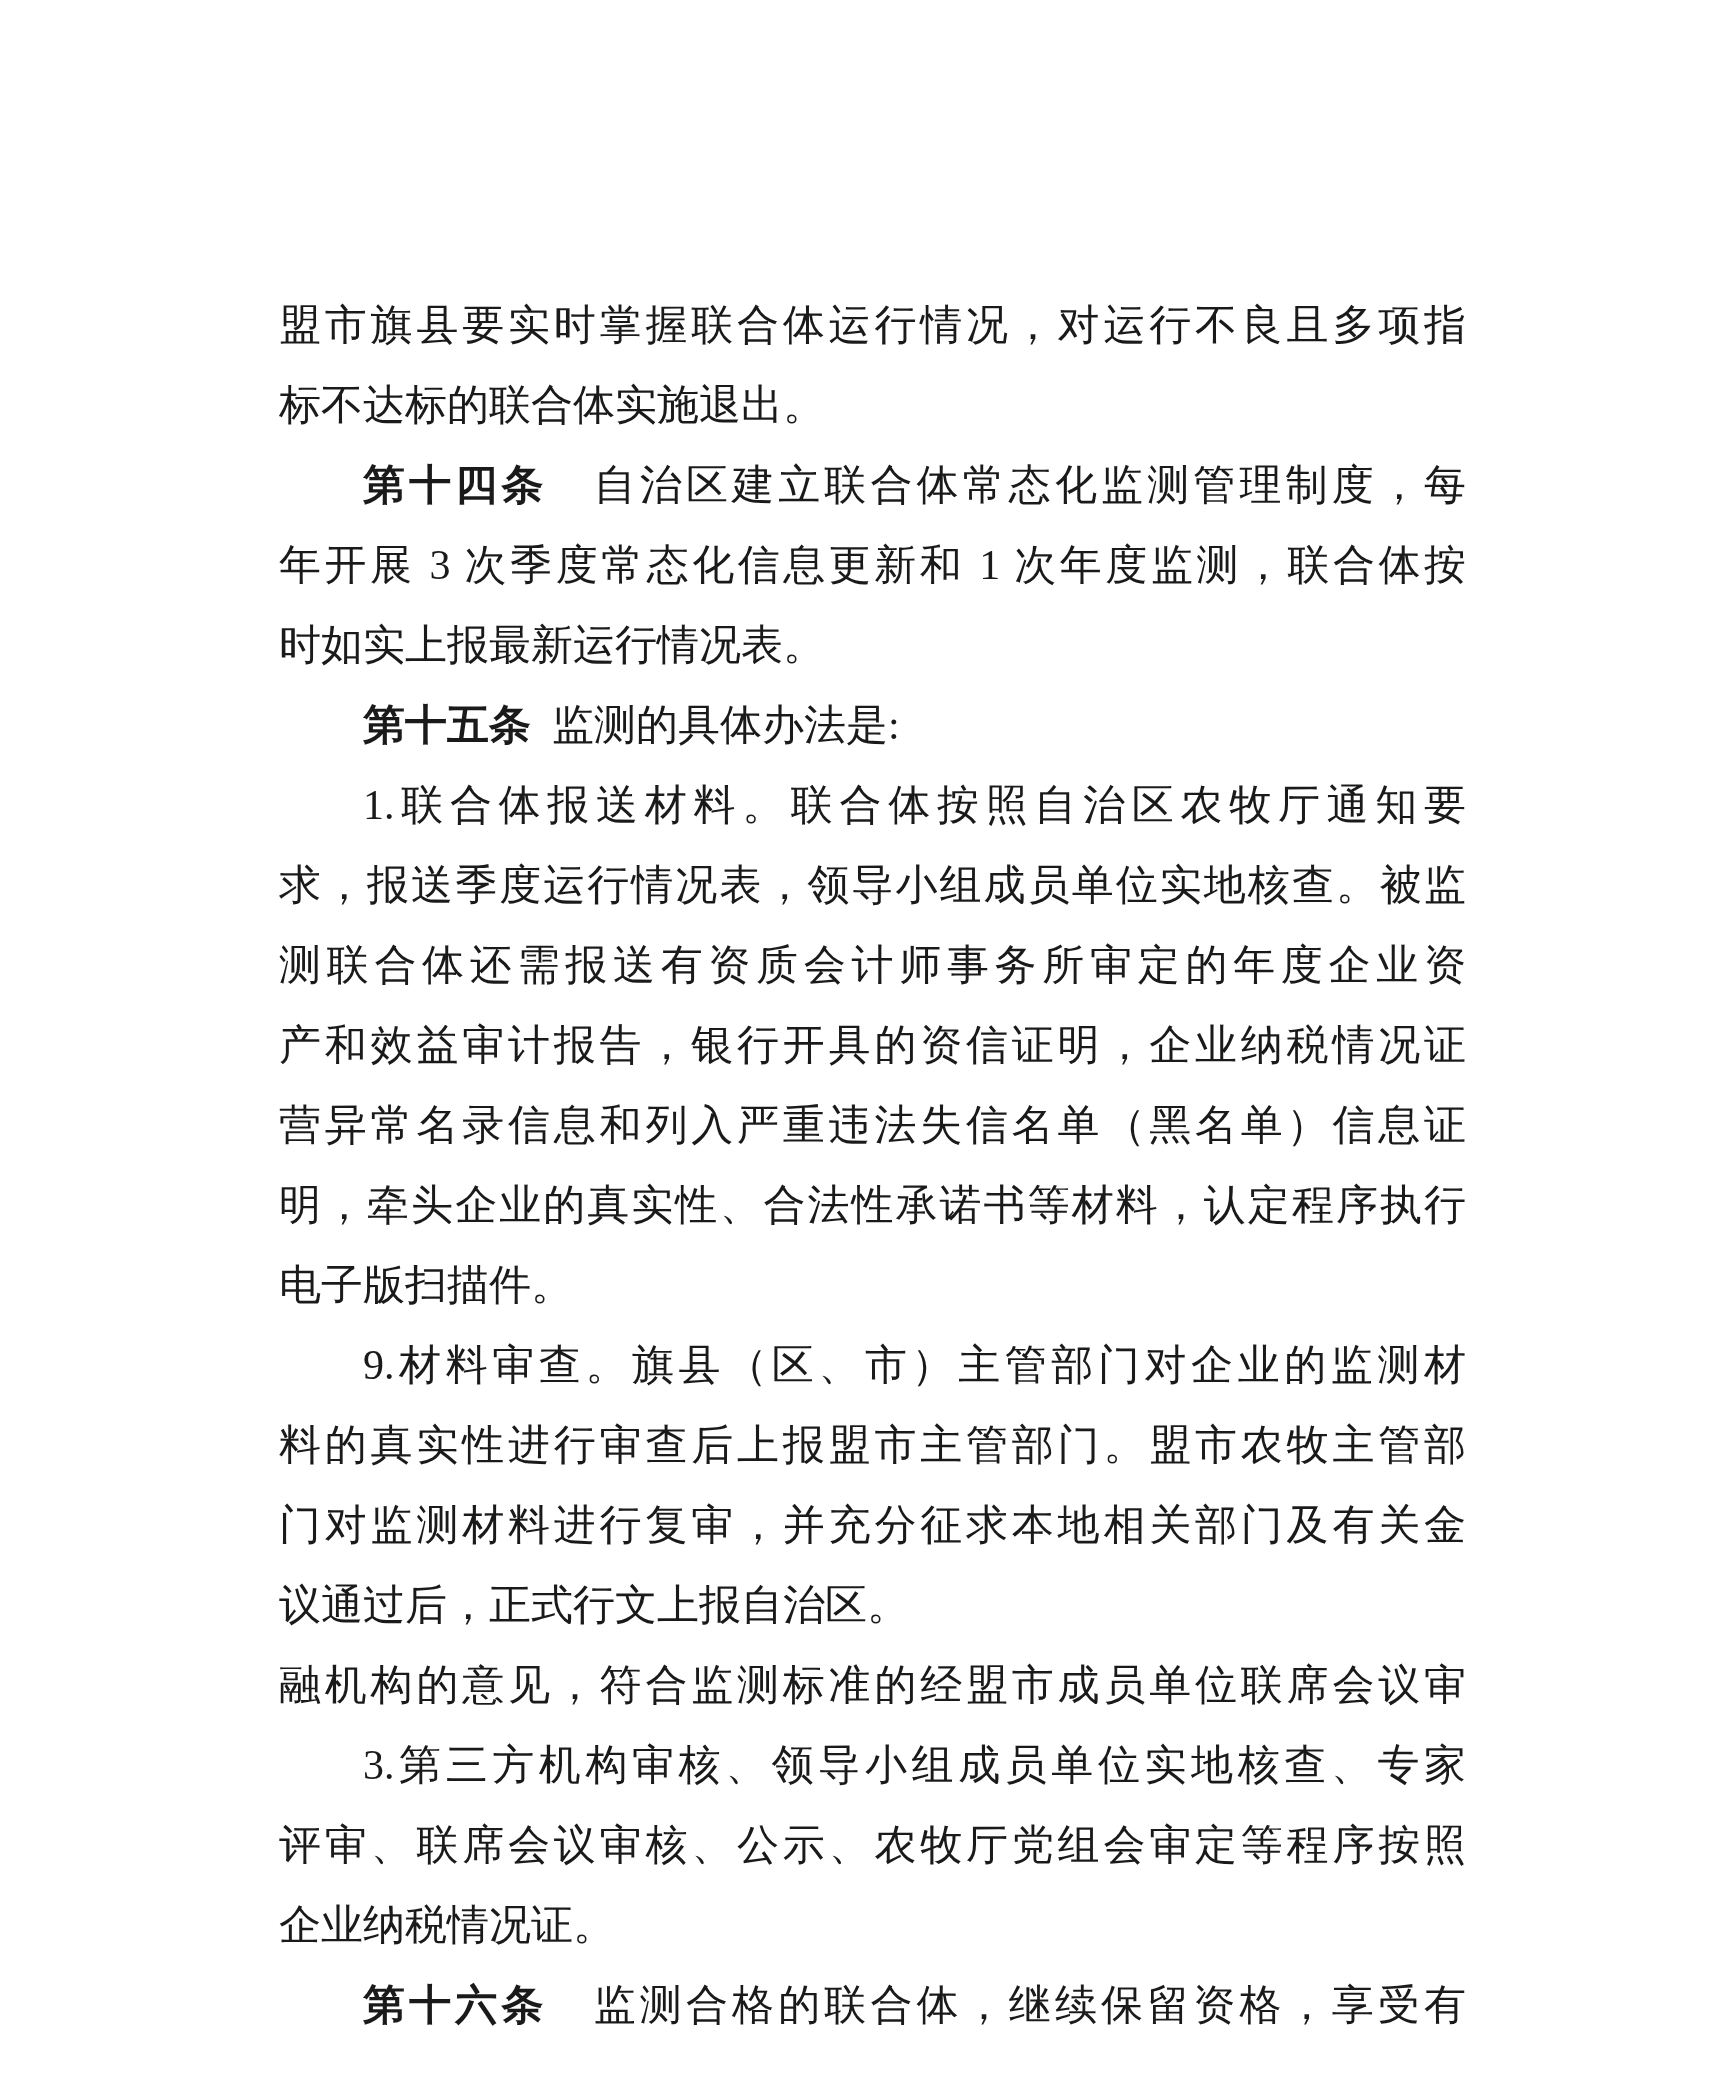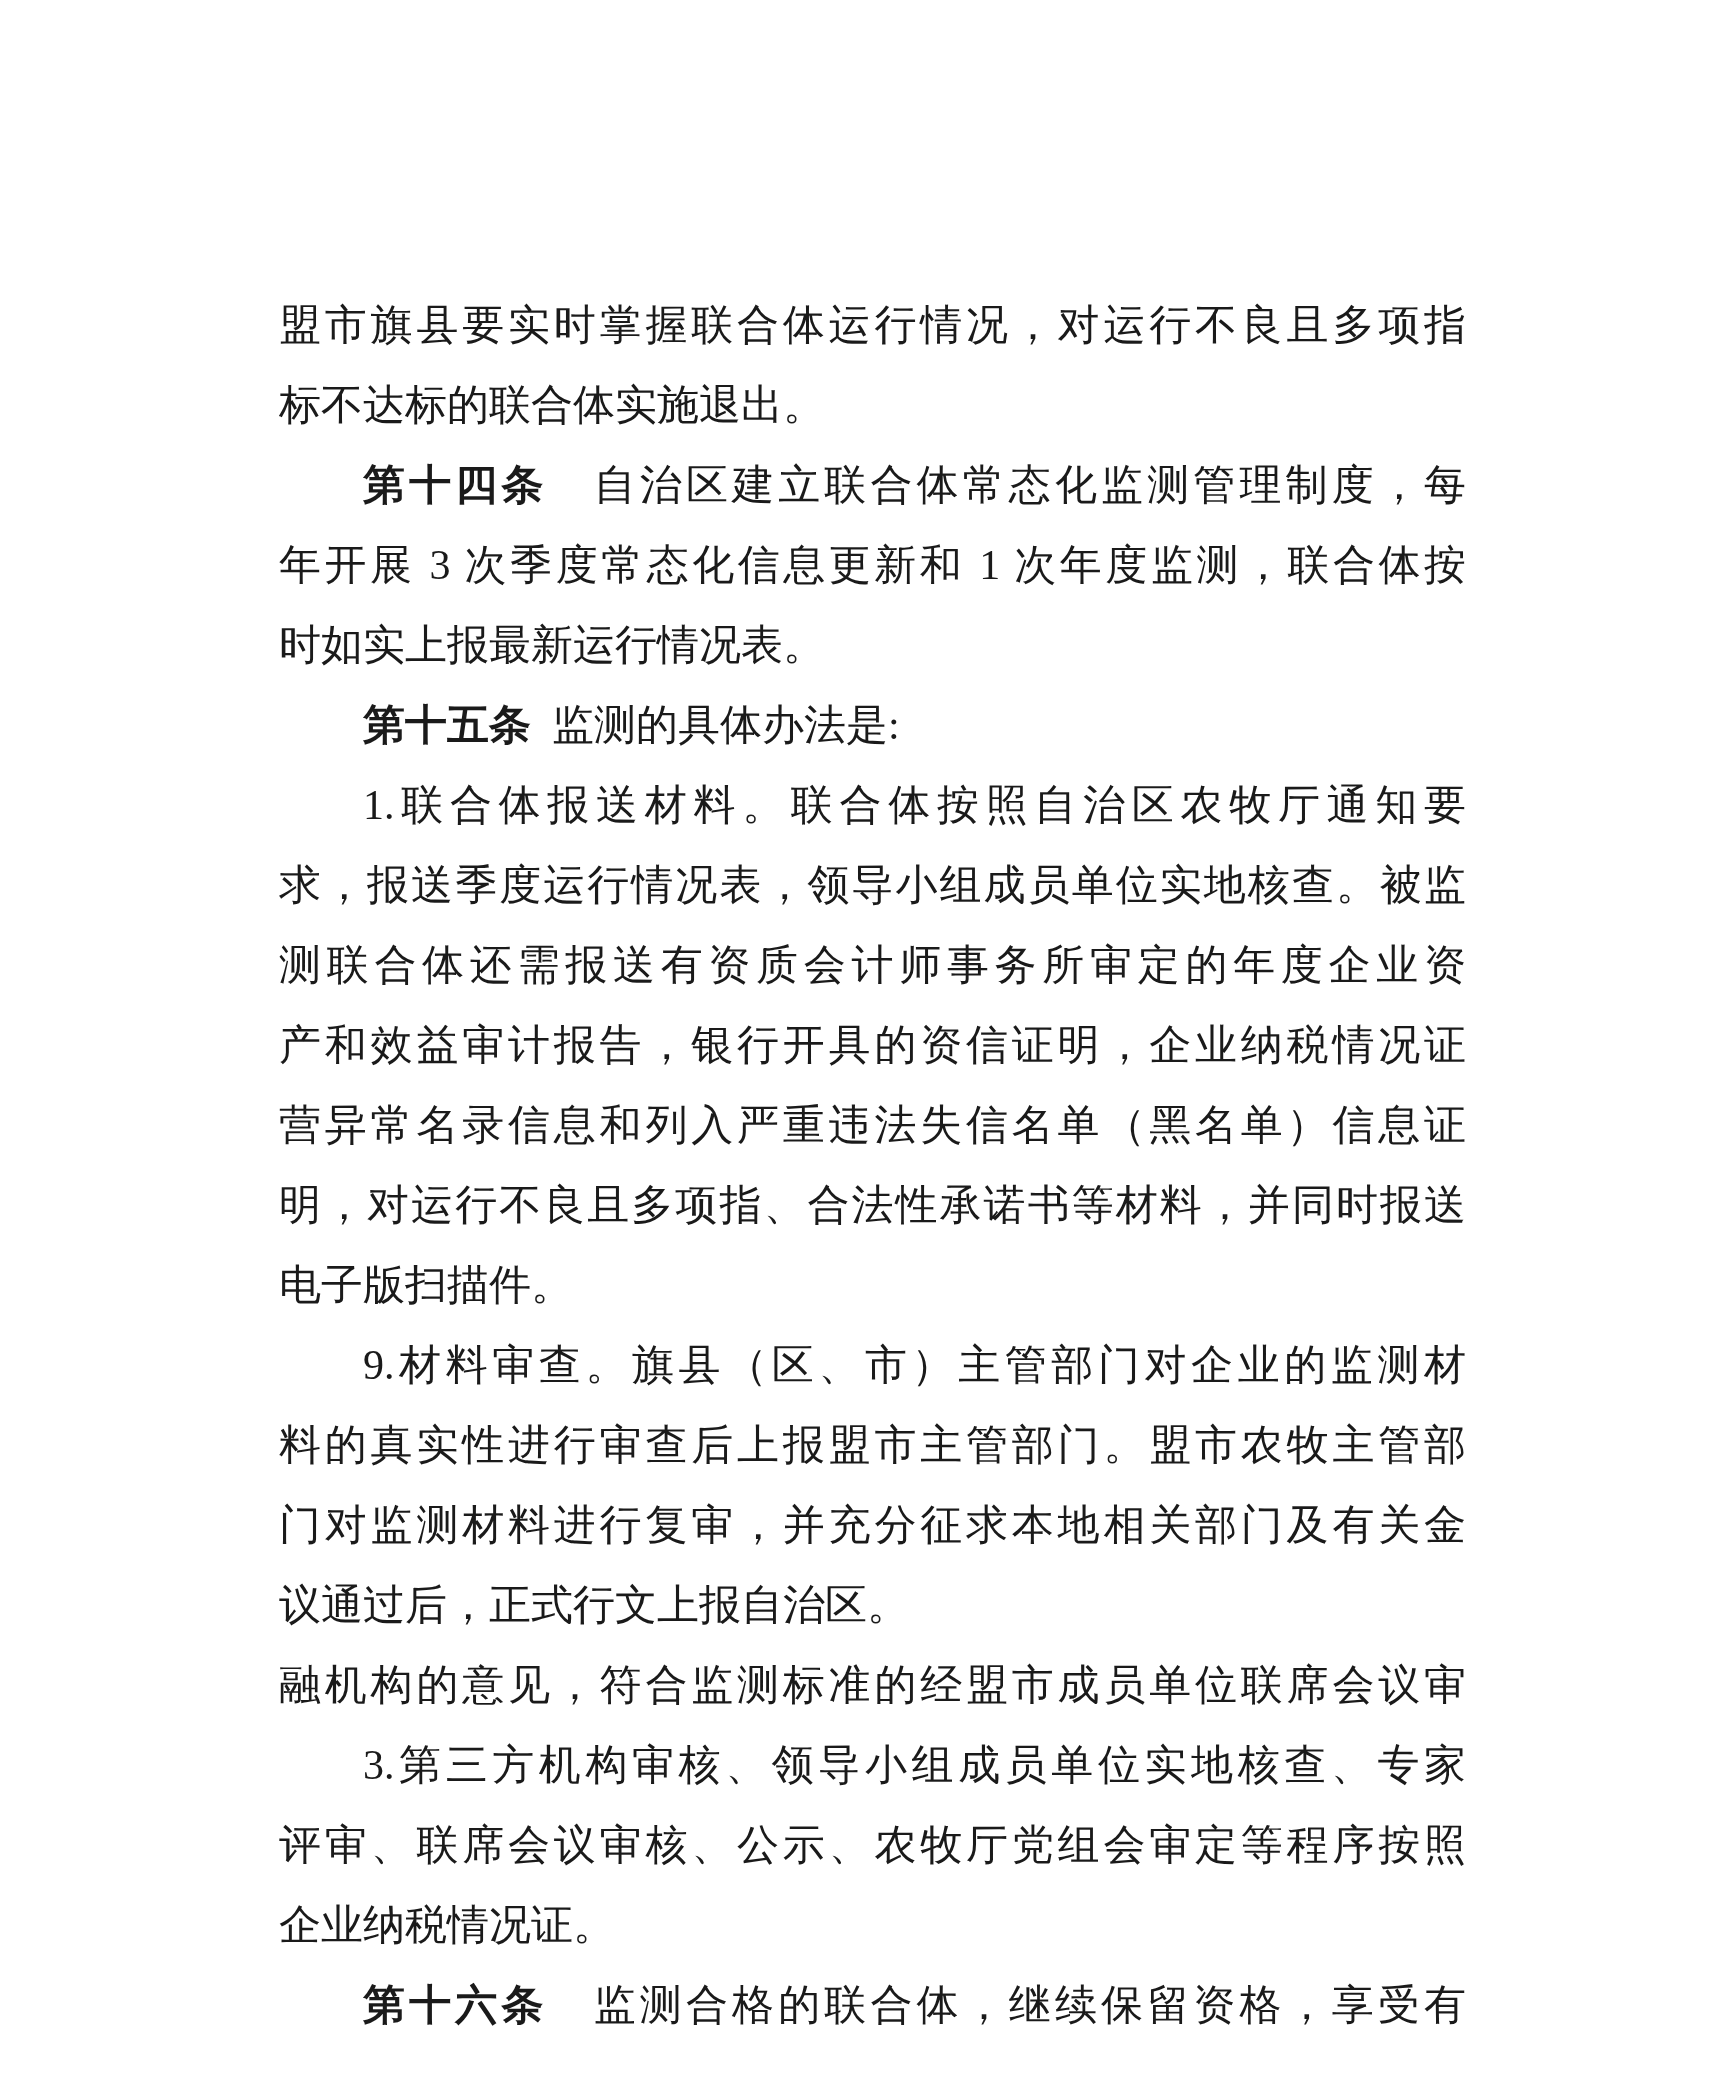--- a/index.html
+++ b/index.html
@@ -55,21 +55,21 @@
     <div class="line end"><span class="head"></span><span>标不达标的联合体实施退出。</span></div>
     <div class="line ind"><span class="head">第十四条</span><span>　自治区建立联合体常态化监测管理制度，每</span></div>
     <div class="line"><span class="head"></span><span>年开展 3 次季度常态化信息更新和 1 次年度监测，联合体按</span></div>
     <div class="line end"><span class="head"></span><span>时如实上报最新运行情况表。</span></div>
     <div class="line ind end"><span class="head">第十五条</span><span> 监测的具体办法是:</span></div>
     <div class="line ind"><span class="head"></span><span>1.联合体报送材料。联合体按照自治区农牧厅通知要</span></div>
     <div class="line"><span class="head"></span><span>求，报送季度运行情况表，领导小组成员单位实地核查。被监</span></div>
     <div class="line"><span class="head"></span><span>测联合体还需报送有资质会计师事务所审定的年度企业资</span></div>
     <div class="line"><span class="head"></span><span>产和效益审计报告，银行开具的资信证明，企业纳税情况证</span></div>
     <div class="line"><span class="head"></span><span>营异常名录信息和列入严重违法失信名单（黑名单）信息证</span></div>
-    <div class="line"><span class="head"></span><span>明，对运行不良且多项指、合法性承诺书等材料，并同时报送</span></div>
+    <div class="line"><span class="head"></span><span>明，牵头企业的真实性、合法性承诺书等材料，认定程序执行</span></div>
     <div class="line end"><span class="head"></span><span>电子版扫描件。</span></div>
     <div class="line ind"><span class="head"></span><span>9.材料审查。旗县（区、市）主管部门对企业的监测材</span></div>
     <div class="line"><span class="head"></span><span>料的真实性进行审查后上报盟市主管部门。盟市农牧主管部</span></div>
     <div class="line"><span class="head"></span><span>门对监测材料进行复审，并充分征求本地相关部门及有关金</span></div>
     <div class="line end"><span class="head"></span><span>议通过后，正式行文上报自治区。</span></div>
     <div class="line"><span class="head"></span><span>融机构的意见，符合监测标准的经盟市成员单位联席会议审</span></div>
     <div class="line ind"><span class="head"></span><span>3.第三方机构审核、领导小组成员单位实地核查、专家</span></div>
     <div class="line"><span class="head"></span><span>评审、联席会议审核、公示、农牧厅党组会审定等程序按照</span></div>
     <div class="line end"><span class="head"></span><span>企业纳税情况证。</span></div>
     <div class="line ind"><span class="head">第十六条</span><span>　监测合格的联合体，继续保留资格，享受有</span></div>

